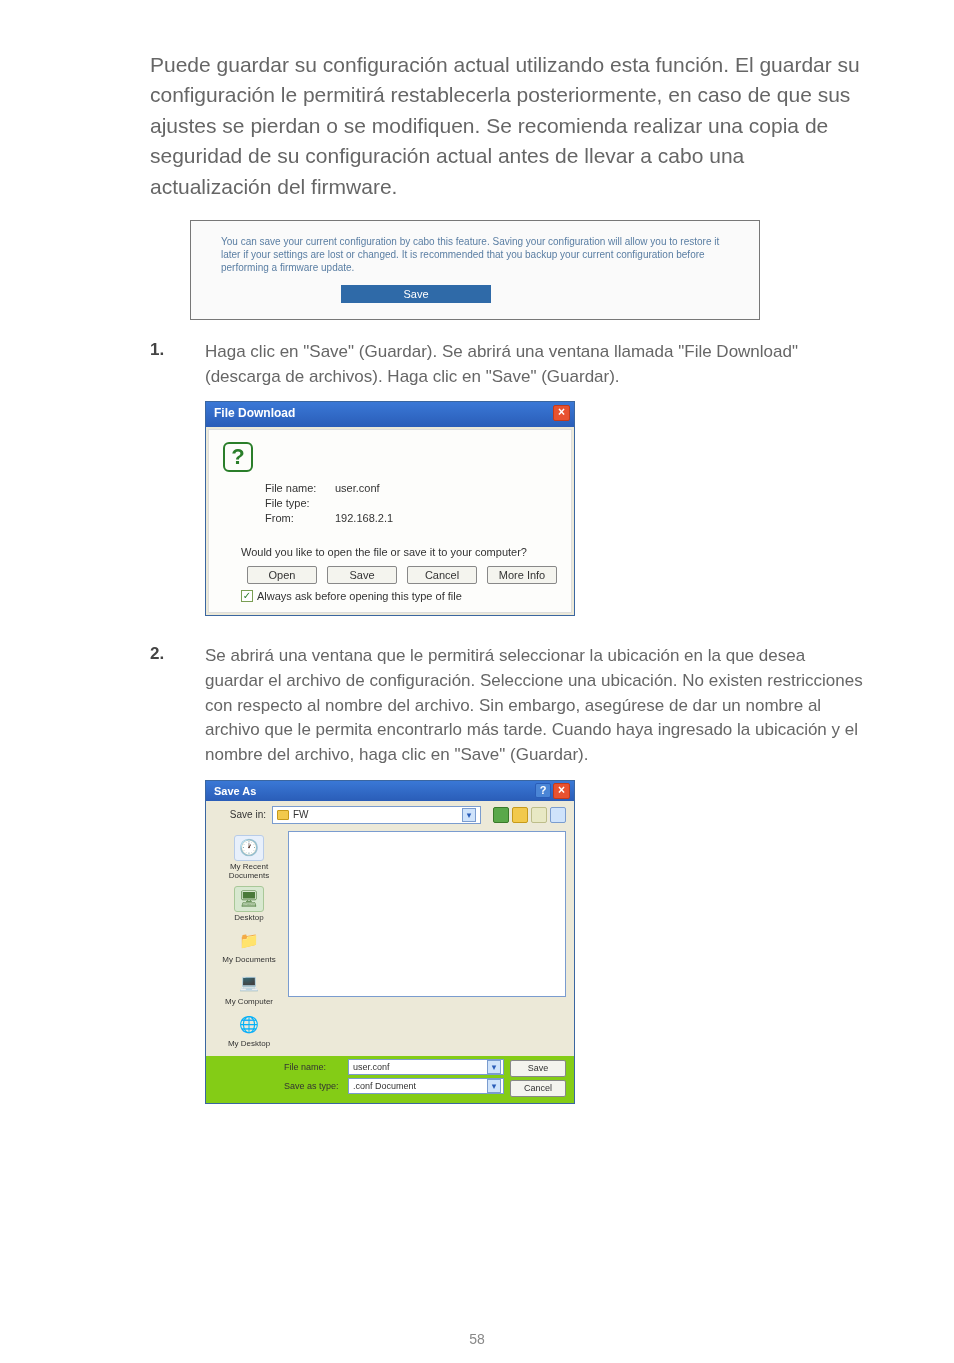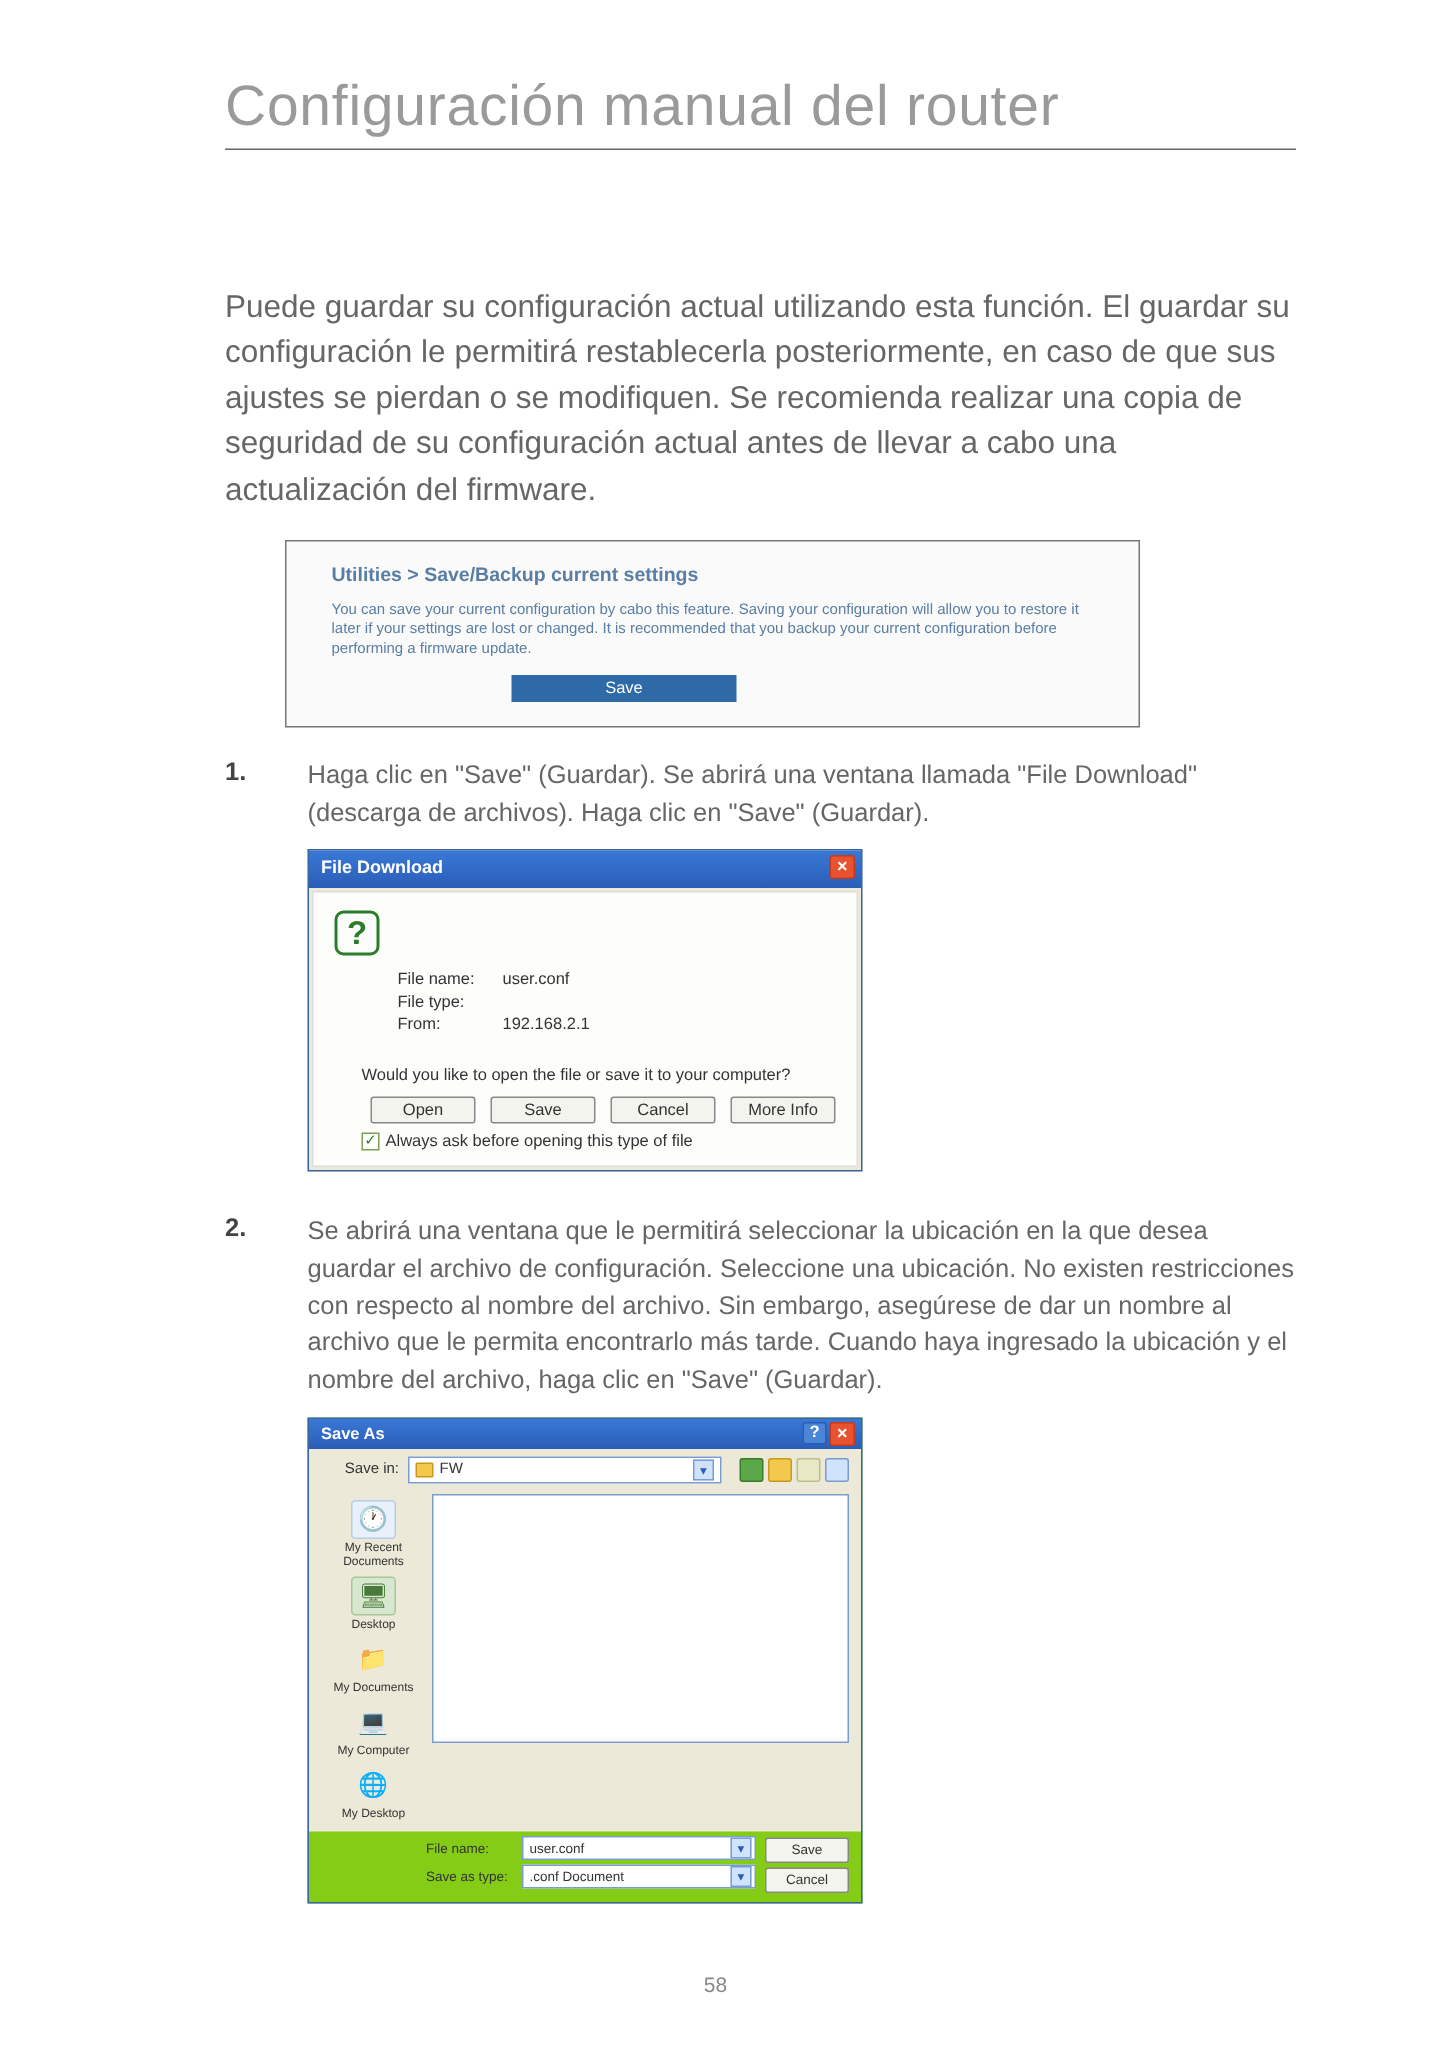--- a/index.html
+++ b/index.html
@@ -290,34 +290,32 @@
     text-align: center;
     line-height: 15px;
     cursor: pointer;
     border-radius: 2px;
   }
   .pagenum {
     text-align: center;
     color: #888;
     font-size: 14px;
     position: absolute;
-    bottom: 32px;
+    bottom: 16px;
     left: 0; right: 0;
   }
 </style>
 </head>
 <body>
 
 <div class="page">
-  <h1 class="page-title">Configuración manual del router</h1>
 
   <div class="body-text">Puede guardar su configuración actual utilizando esta función. El guardar su configuración le permitirá restablecerla posteriormente, en caso de que sus ajustes se pierdan o se modifiquen. Se recomienda realizar una copia de seguridad de su configuración actual antes de llevar a cabo una actualización del firmware.</div>
 
   <div class="router-panel">
-    <div class="router-title">Utilities &gt; Save/Backup current settings</div>
     <div class="router-desc">You can save your current configuration by cabo this feature. Saving your configuration will allow you to restore it later if your settings are lost or changed. It is recommended that you backup your current configuration before performing a firmware update.</div>
     <div class="router-save-btn">Save</div>
   </div>
 
   <div class="step">
     <div class="step-num">1.</div>
     <div class="step-text">Haga clic en "Save" (Guardar). Se abrirá una ventana llamada "File Download" (descarga de archivos). Haga clic en "Save" (Guardar).</div>
   </div>
 
   <div class="dlg">

